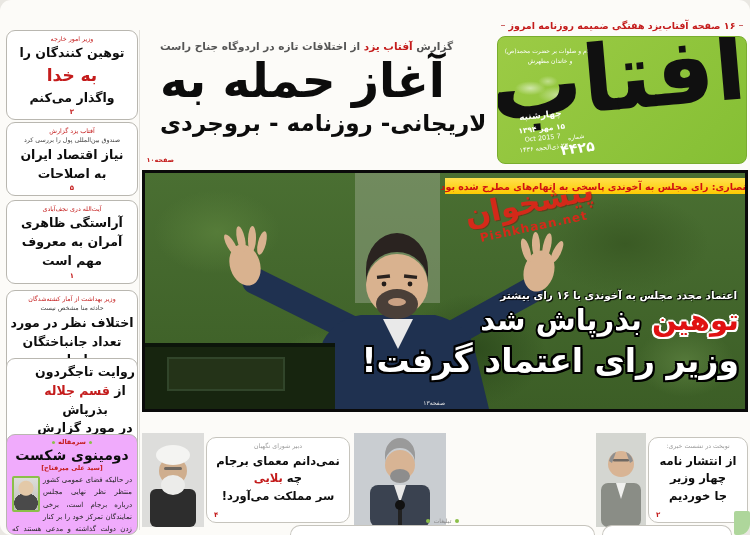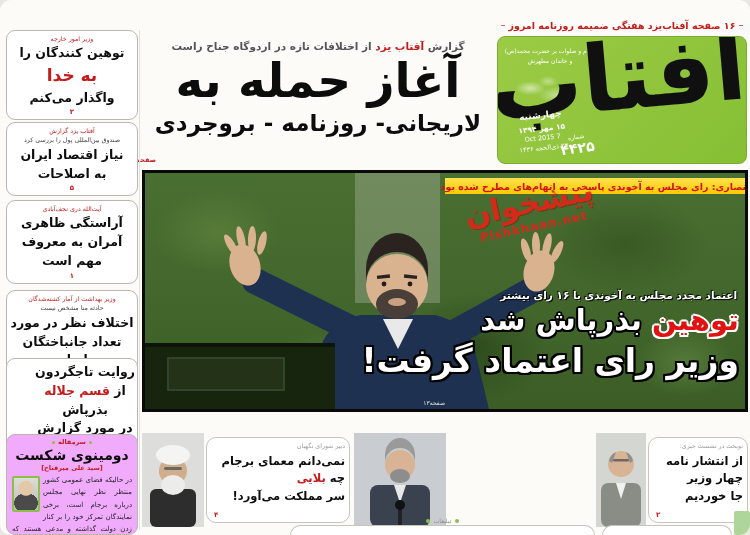--- a/index.html
+++ b/index.html
@@ -24,21 +24,21 @@
   .masthead .price .p2 { font-size:10px; font-weight:bold; display:block; }
   .masthead .issue { position:absolute; bottom:7px; right:152px; transform:rotate(-8deg); color:#fff; text-align:center; }
   .masthead .issue .i1 { font-size:6px; display:block; }
   .masthead .issue .i2 { font-size:14px; font-weight:bold; display:block; }
   .masthead .dates { position:absolute; bottom:10px; left:6px; width:76px; text-align:center; color:#fff; transform:rotate(-6deg); line-height:1.5; }
   .masthead .dates .d1 { font-size:9px; font-weight:bold; display:block; }
   .masthead .dates .d2 { font-size:7.5px; font-weight:bold; display:block; }
   .masthead .dates .d3, .masthead .dates .d4 { font-size:6.5px; display:block; }
 
   
-  .lead { position:absolute; top:34px; left:142px; width:352px; height:134px; text-align:center; }
+  .lead { position:absolute; top:34px; left:160px; width:352px; height:134px; text-align:left; }
   .lead .kicker { font-size:10.5px; color:#555; font-weight:bold; margin-top:6px; }
   .lead .kicker .brand { color:#c41c1c; }
   .lead h1 { font-size:47px; font-weight:bold; color:#0c0c0c; line-height:1.15; margin-top:2px; }
   .lead h2 { font-size:23px; font-weight:bold; color:#0c0c0c; margin-top:2px; }
   .lead .pref { position:absolute; right:338px; top:122px; font-size:6.5px; color:#c41c1c; font-weight:bold; }
 
   
   .divider { position:absolute; left:139px; top:30px; width:1px; height:500px; background:#e3e1dc; }
   .sbox { position:absolute; right:612px; width:132px; background:#fff; border:1px solid #b9b7b0; border-radius:9px; text-align:center; padding:3px 2px; }
   .sbox .lbl { font-size:6.3px; color:#c41c1c; line-height:1.5; }
@@ -80,21 +80,21 @@
   .ph1 .w { color:#fff; text-shadow:-2px 0 #000,2px 0 #000,0 -2px #000,0 2px #000,-1.5px -1.5px #000,1.5px 1.5px #000,-1.5px 1.5px #000,1.5px -1.5px #000; }
   .ph1 .r { color:#e01212; text-shadow:-2px 0 #fff,2px 0 #fff,0 -2px #fff,0 2px #fff,-1.5px -1.5px #fff,1.5px 1.5px #fff,-1.5px 1.5px #fff,1.5px -1.5px #fff; }
   .ph2 { position:absolute; top:168px; right:6px; font-size:33px; font-weight:bold; color:#fff; line-height:1.2;
          text-shadow:-2px 0 #000,2px 0 #000,0 -2px #000,0 2px #000,-2px -2px #000,2px 2px #000,-2px 2px #000,2px -2px #000; }
   .photo .pref2 { position:absolute; bottom:3px; right:300px; font-size:6px; color:#e8e8e8; }
   .podium { position:absolute; left:0; bottom:0; width:190px; height:66px; background:#17250f; border-top:4px solid #0c150a; }
   .podium .screen { position:absolute; left:22px; top:10px; width:118px; height:34px; background:#243318; border:2px solid #31452a; }
 
   
   .bphoto { position:absolute; top:433px; height:94px; background:#d8d8d4; overflow:hidden; }
-  .card { position:absolute; top:437px; height:86px; background:#fff; border:1px solid #c6c4bd; border-radius:10px; padding:4px 4px; }
+  .card { position:absolute; top:437px; height:86px; background:#fff; border:1px solid #c6c4bd; border-radius:10px; text-align:center; padding:4px 4px; }
   .card .lbl { font-size:6.2px; color:#999; line-height:1.4; }
   .card .lbl .red { color:#c41c1c; }
   .card .ttl { font-size:11.5px; font-weight:bold; color:#0d0d0d; line-height:1.55; margin-top:2px; }
   .card .ttl .red { color:#c41c1c; }
   .card .pagenum { position:absolute; left:7px; bottom:3px; font-size:7px; color:#c41c1c; font-weight:bold; }
 
   
   .adslbl { position:absolute; left:290px; top:517px; width:305px; text-align:center; font-size:6px; color:#888; }
   .adslbl .gdot { display:inline-block; width:4px; height:4px; border-radius:50%; background:#8bbf4a; vertical-align:middle; margin:0 4px; }
   .partial { position:absolute; top:525px; height:10px; background:#fff; border:1px solid #c6c4bd; border-bottom:none; border-radius:10px 10px 0 0; }

